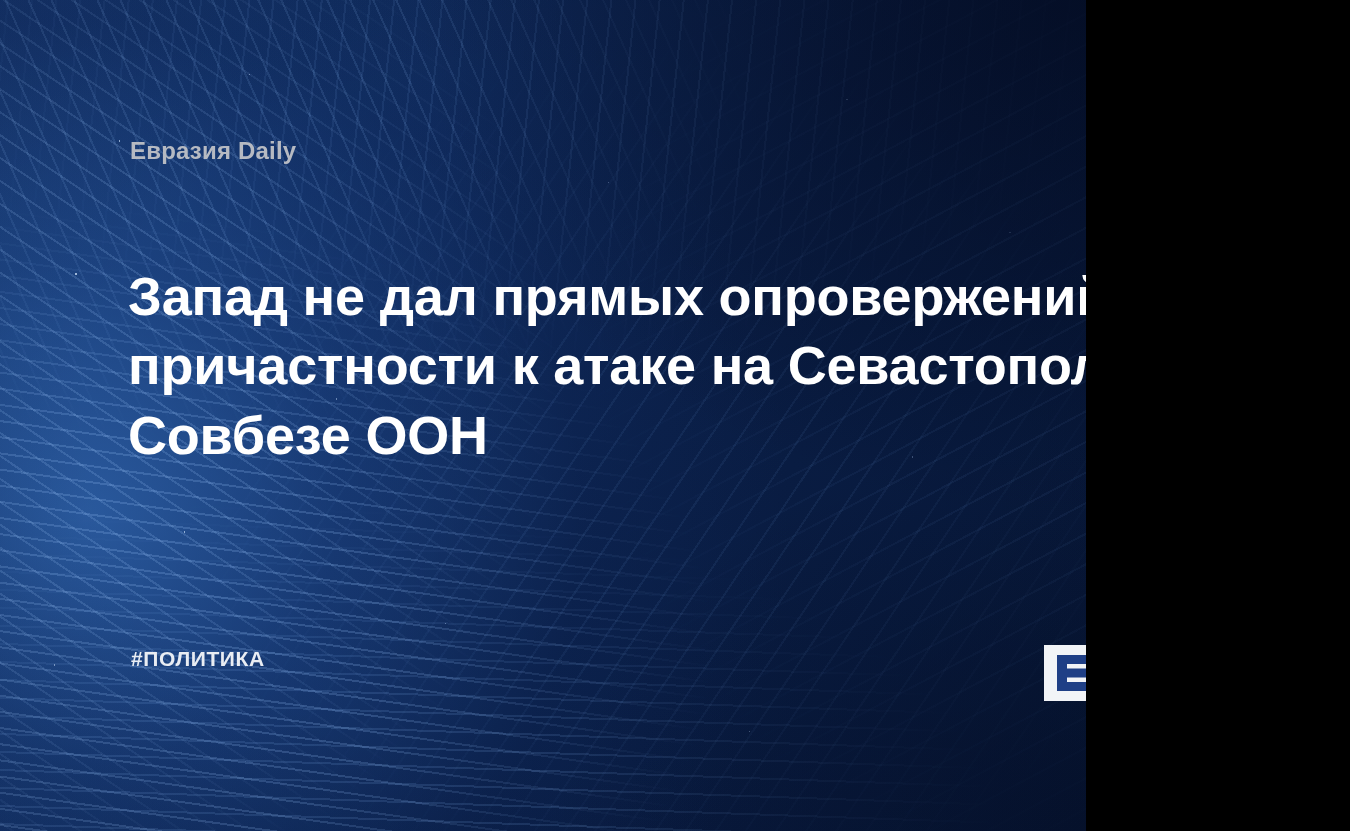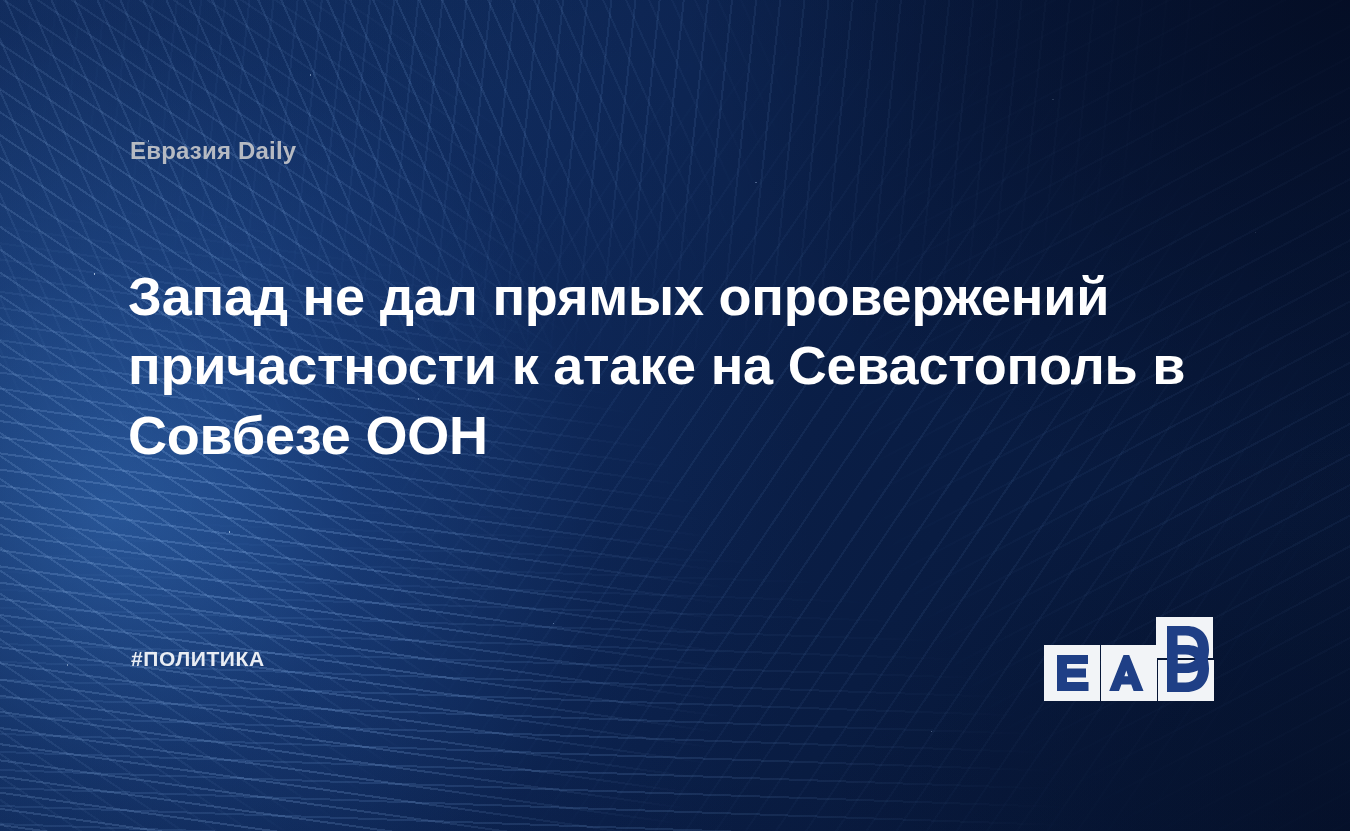--- a/index.html
+++ b/index.html
@@ -3,21 +3,21 @@
 <meta charset="utf-8">
 <title>EADaily share card</title>
 <style>
   html, body {
     margin: 0;
     padding: 0;
     background: #000;
   }
   #card {
     position: relative;
-    width: 1350px;
+    width: 1086px;
     height: 831px;
     overflow: hidden;
     font-family: "Liberation Sans", sans-serif;
     background: #a21caf;
   }
 
   
   .bg-layer {
     position: absolute;
     inset: 0;

